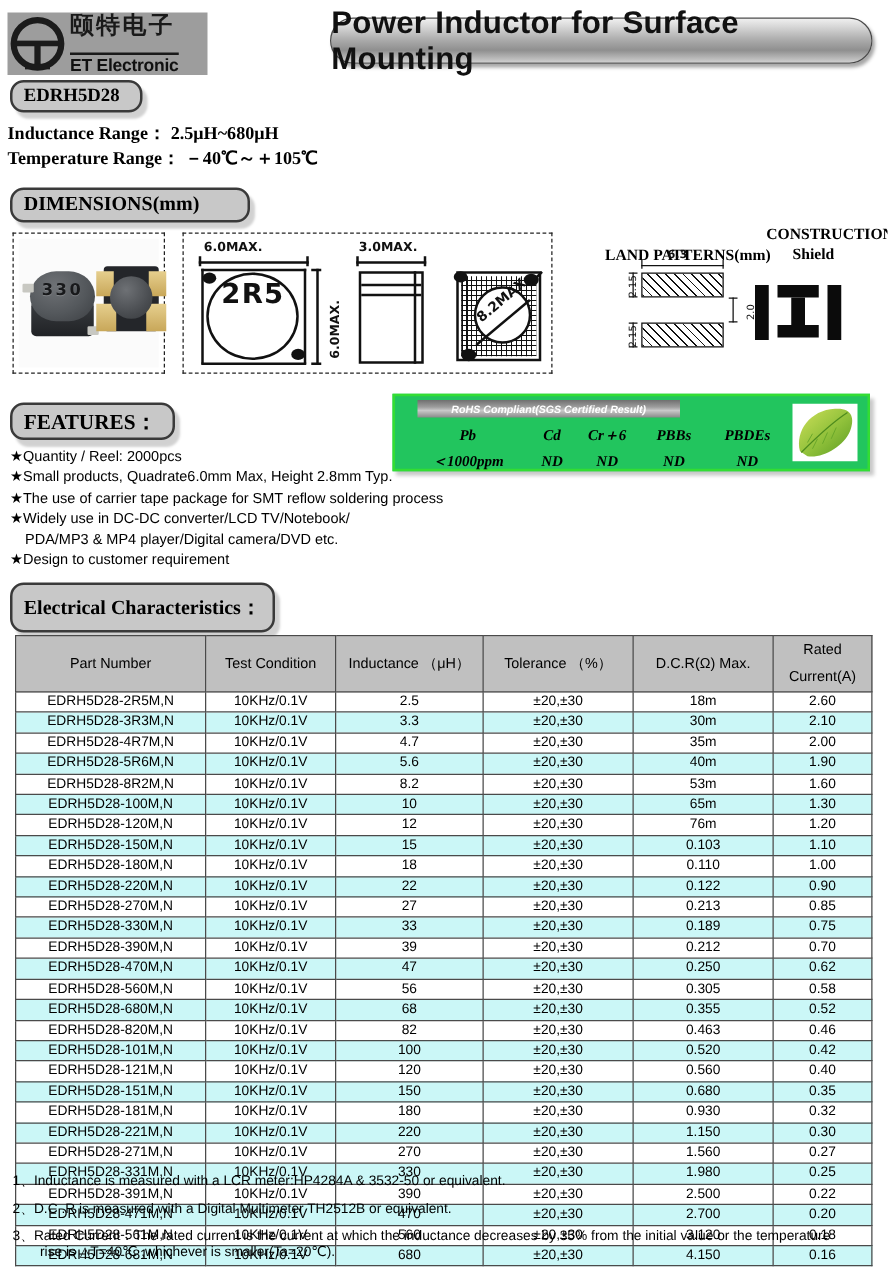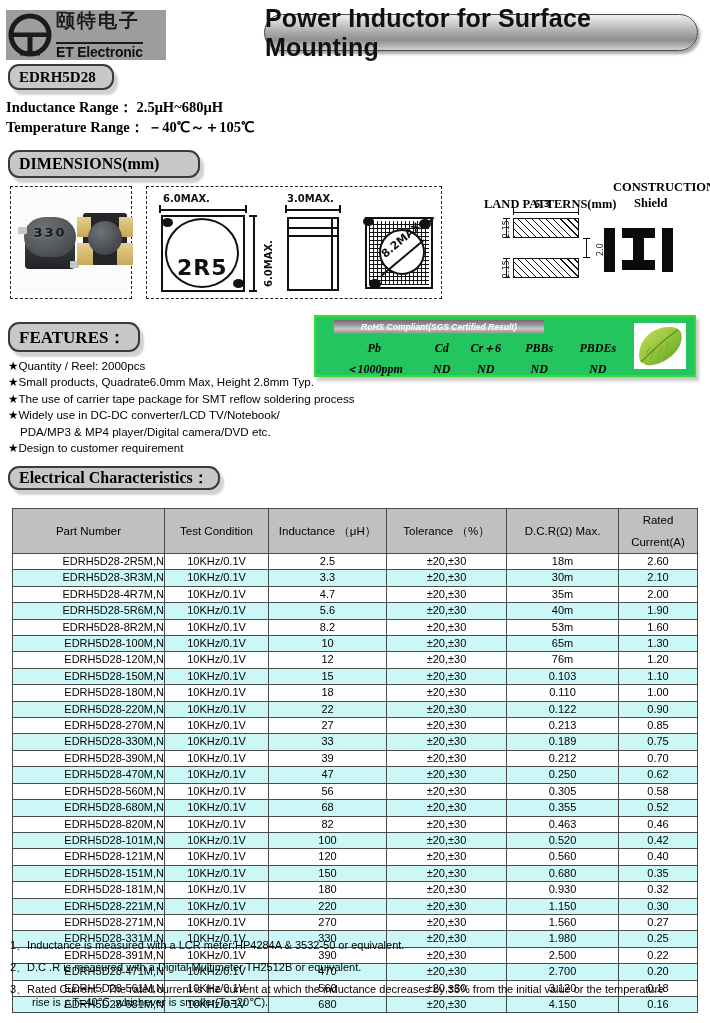--- a/index.html
+++ b/index.html
@@ -40,21 +40,21 @@
     position:absolute; border:2px solid #3a3a3a; border-radius:11px;
     background:#c8c8c8; box-shadow:4px 5px 2px rgba(0,0,0,.18);
     display:flex; align-items:center;
     font-family:"Liberation Serif", serif; font-weight:bold; color:#000;
     padding:0 9px;
   }
 
   #pill-part  { left:8px;  top:64px;  width:106px; height:26px; font-size:15px; }
   #pill-dim   { left:8px;  top:150px; width:192px; height:28px; font-size:16px; }
   #pill-feat  { left:8px;  top:322px; width:132px; height:30px; font-size:17px; }
-  #pill-elec  { left:8px;  top:466px; width:212px; height:24px; font-size:16px; }
+  #pill-elec  { left:8px;  top:466px; width:212px; height:40px; font-size:16px; }
 
   
   #ranges{ position:absolute; left:6px; top:97px; width:340px;
            font-family:"Liberation Serif", serif; font-weight:bold; font-size:14.5px;
            line-height:20px; }
   #ranges .rv{ font-family:"Liberation Serif", serif; }
 
   
   .dashbox{ position:absolute; border:1px dashed #222; background:#fff; }
   #photo-box { left:10px;  top:186px; width:122px; height:113px; }
@@ -133,21 +133,21 @@
   #features div{ white-space:nowrap; }
   #features .ind{ padding-left:12px; }
 
   
   #tbl{ position:absolute; left:12px; top:508px; width:686px;
         border-collapse:collapse; font-size:11px; }
   #tbl th, #tbl td{ border:1px solid #4a4a4a; text-align:center; height:15.4px;
                     padding:0; line-height:15.4px; }
   #tbl th{ background:#c0c0c0; font-weight:normal; font-size:11.5px; height:22px; line-height:22px;}
   #tbl tr.alt td{ background:#cbf7f7; }
-  #tbl td:nth-child(1){ width:152px;text-align:right; }
+  #tbl td:nth-child(1){ width:152px; }
   #tbl td:nth-child(2){ width:104px; }
   #tbl td:nth-child(3){ width:118px; }
   #tbl td:nth-child(4){ width:120px; }
   #tbl td:nth-child(5){ width:112px; }
 
   
   #notes{ position:absolute; left:10px; top:939px; width:694px;
           font-size:11px; line-height:13px; }
   #notes .note{ margin-bottom:9px; }
   #notes .cont{ padding-left:22px; }
@@ -219,21 +219,21 @@
     <div class="dl" style="left:12px; top:18px; width:1.5px; height:8px;"></div>
     <div class="dl" style="left:98px; top:18px; width:1.5px; height:8px;"></div>
 
     <div class="dl" style="left:14px; top:28px; width:84px; height:1.5px;"></div>
     <div class="dl" style="left:14px; top:28px; width:1.5px; height:76px;"></div>
     <div class="dl" style="left:96px; top:28px; width:1.5px; height:76px;"></div>
     <div class="dl" style="left:14px; top:103px; width:84px; height:1.5px;"></div>
 
     <div style="position:absolute; left:18px; top:31px; width:74px; height:70px;
                 border:2px solid #111; border-radius:50%; background:#fff;"></div>
-    <div class="dtext" style="left:30px; top:68px; font-size:22px; letter-spacing:1px;">2R5</div>
+    <div class="dtext" style="left:30px; top:36px; font-size:22px; letter-spacing:1px;">2R5</div>
 
     <div style="position:absolute; left:15px; top:31px; width:11px; height:9px;
                 background:#111; border-radius:50%;"></div>
     <div style="position:absolute; left:86px; top:92px; width:11px; height:9px;
                 background:#111; border-radius:50%;"></div>
 
     <div class="dl" style="left:106px; top:28px; width:1.5px; height:76px;"></div>
     <div class="dl" style="left:102px; top:28px; width:8px; height:1.5px;"></div>
     <div class="dl" style="left:102px; top:103px; width:8px; height:1.5px;"></div>
     <div class="vtxt" style="left:116px; top:100px; font-size:10px; font-weight:bold;">6.0MAX.</div>

